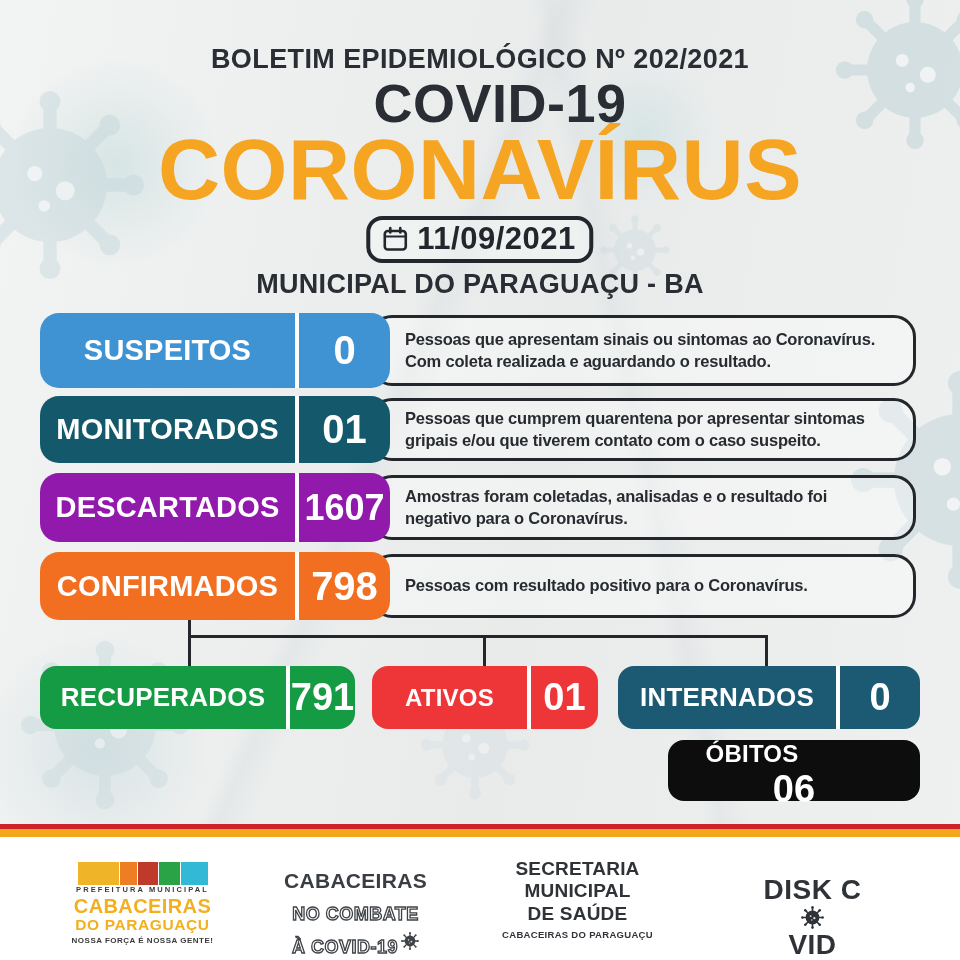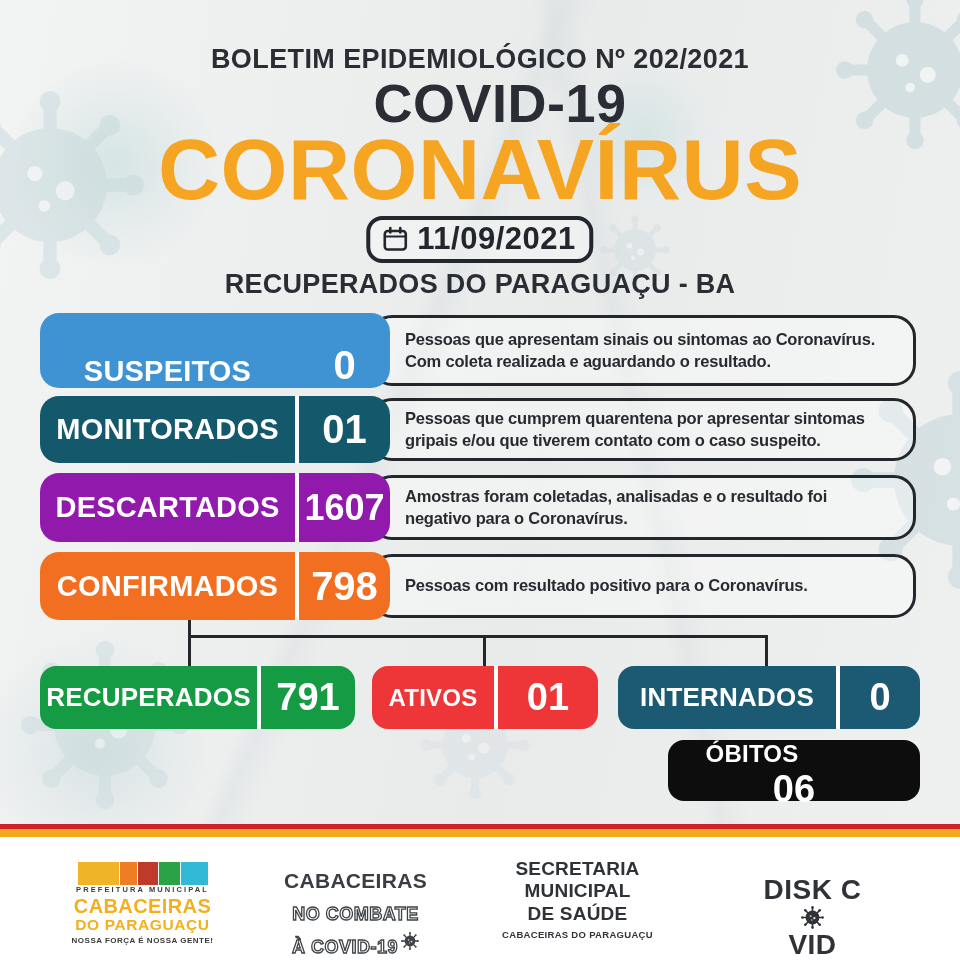--- a/index.html
+++ b/index.html
@@ -159,28 +159,28 @@
   <div class="date-badge">
     <svg width="26" height="26" viewBox="0 0 26 26" fill="none" stroke="#22272d">
       <rect x="2.5" y="5" width="21" height="18.5" rx="3" stroke-width="2.6"></rect>
       <line x1="2.5" y1="10.5" x2="23.5" y2="10.5" stroke-width="2.2"></line>
       <line x1="8" y1="2" x2="8" y2="6.5" stroke-width="2.6" stroke-linecap="round"></line>
       <line x1="18" y1="2" x2="18" y2="6.5" stroke-width="2.6" stroke-linecap="round"></line>
     </svg>
     <span>11/09/2021</span>
   </div>
 
-  <div class="centered location">RECUPERADOS DO PARAGUAÇU - BA</div>
+  <div class="centered location">MUNICIPAL DO PARAGUAÇU - BA</div>
 
   <div class="stat-row" style="top:313px;height:75px;">
     <div class="desc-box">
       <div class="desc-text">Pessoas que apresentam sinais ou sintomas ao Coronavírus.
 Com coleta realizada e aguardando o resultado.</div>
     </div>
-    <div class="pill" style="background: rgb(63, 147, 210); align-items: flex-end;">
+    <div class="pill" style="background: rgb(63, 147, 210);">
       <div class="pill-label">SUSPEITOS</div>
       <div class="pill-divider"></div>
       <div class="pill-value">0</div>
     </div>
   </div>
 
   <div class="stat-row" style="top:396px;height:67px;">
     <div class="desc-box">
       <div class="desc-text">Pessoas que cumprem quarentena por apresentar sintomas
 gripais e/ou que tiverem contato com o caso suspeito.</div>
@@ -214,27 +214,27 @@
       <div class="pill-value">798</div>
     </div>
   </div>
 
   <div class="conn" style="left:188px;top:618px;width:3px;height:50px;"></div>
   <div class="conn" style="left:188px;top:635px;width:580px;height:3px;"></div>
   <div class="conn" style="left:483px;top:635px;width:3px;height:33px;"></div>
   <div class="conn" style="left:765px;top:635px;width:3px;height:33px;"></div>
 
   <div class="outcome" style="left: 40px; top: 666px; width: 315px; height: 63px; background: rgb(20, 155, 67);">
-    <div class="o-label" style="width:217px;">RECUPERADOS</div>
+    <div class="o-label" style="width:246px;">RECUPERADOS</div>
     <div class="o-divider"></div>
     <div class="o-value">791</div>
   </div>
 
   <div class="outcome" style="left: 372px; top: 666px; width: 226px; height: 63px; background: rgb(238, 53, 55);">
-    <div class="o-label" style="width:122px;font-size:24px;">ATIVOS</div>
+    <div class="o-label" style="width:155px;font-size:24px;">ATIVOS</div>
     <div class="o-divider"></div>
     <div class="o-value">01</div>
   </div>
 
   <div class="outcome" style="left: 618px; top: 666px; width: 302px; height: 63px; background: rgb(27, 90, 114);">
     <div class="o-label" style="width:218px;">INTERNADOS</div>
     <div class="o-divider"></div>
     <div class="o-value">0</div>
   </div>
 

